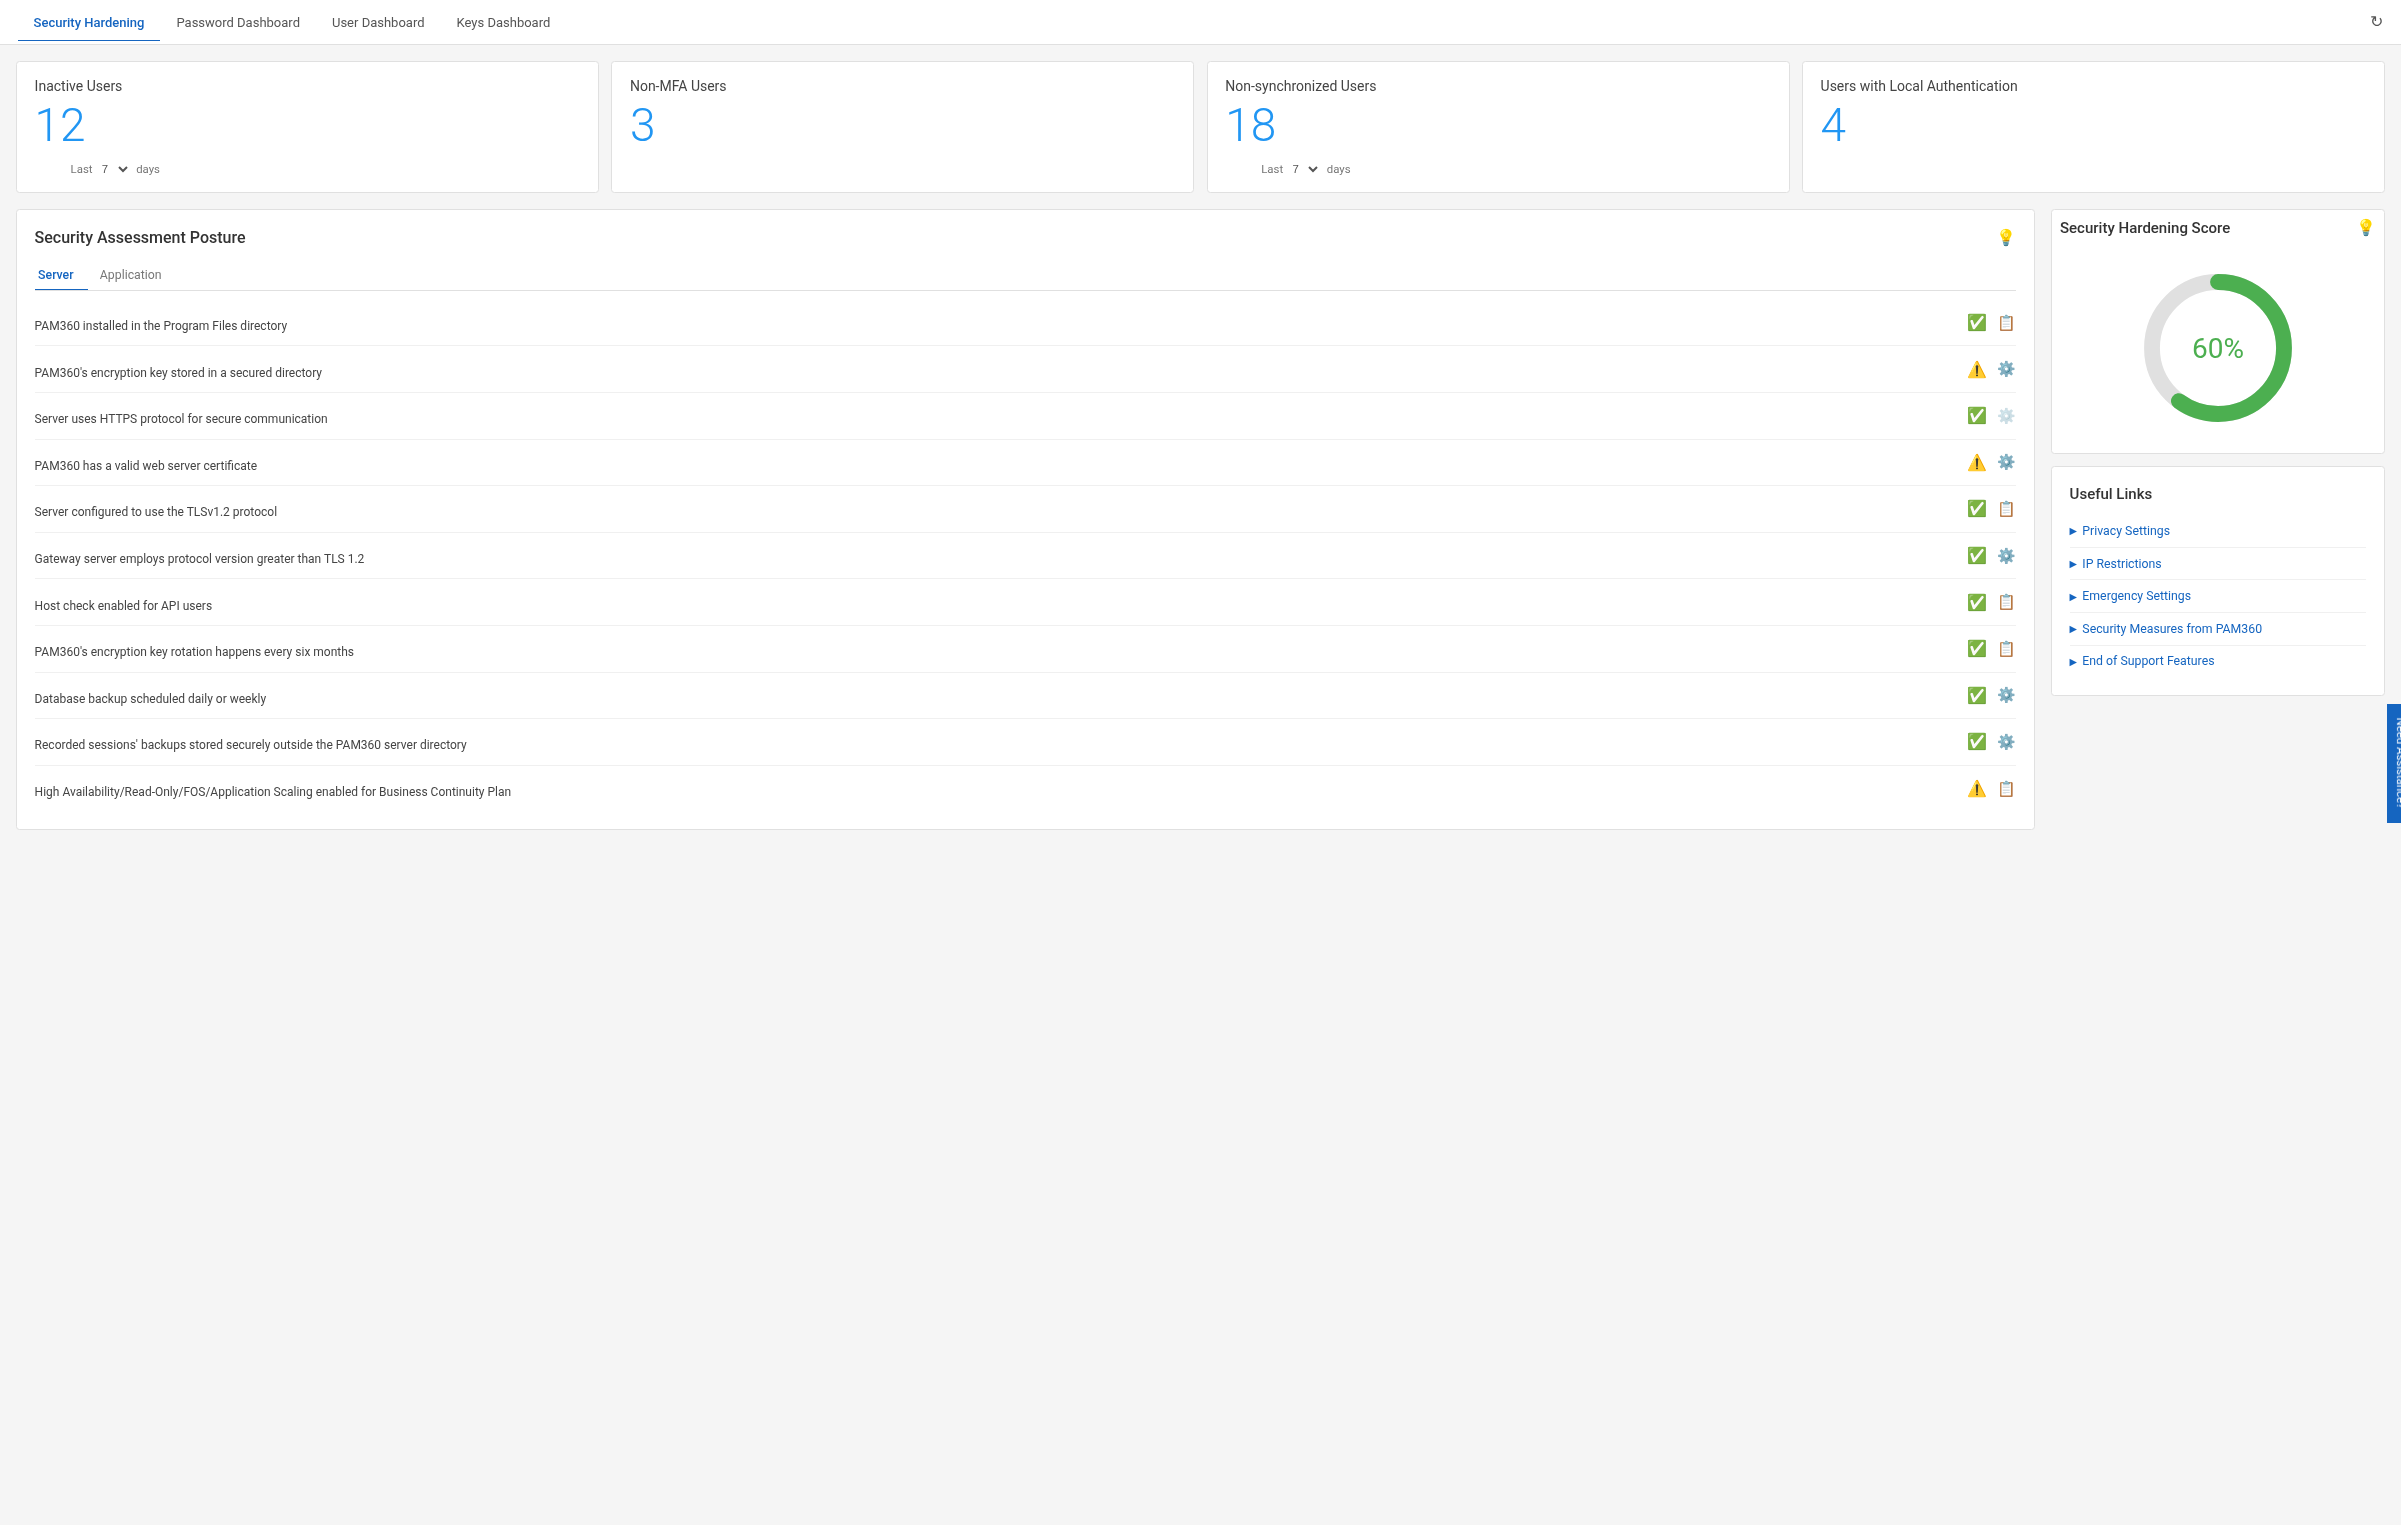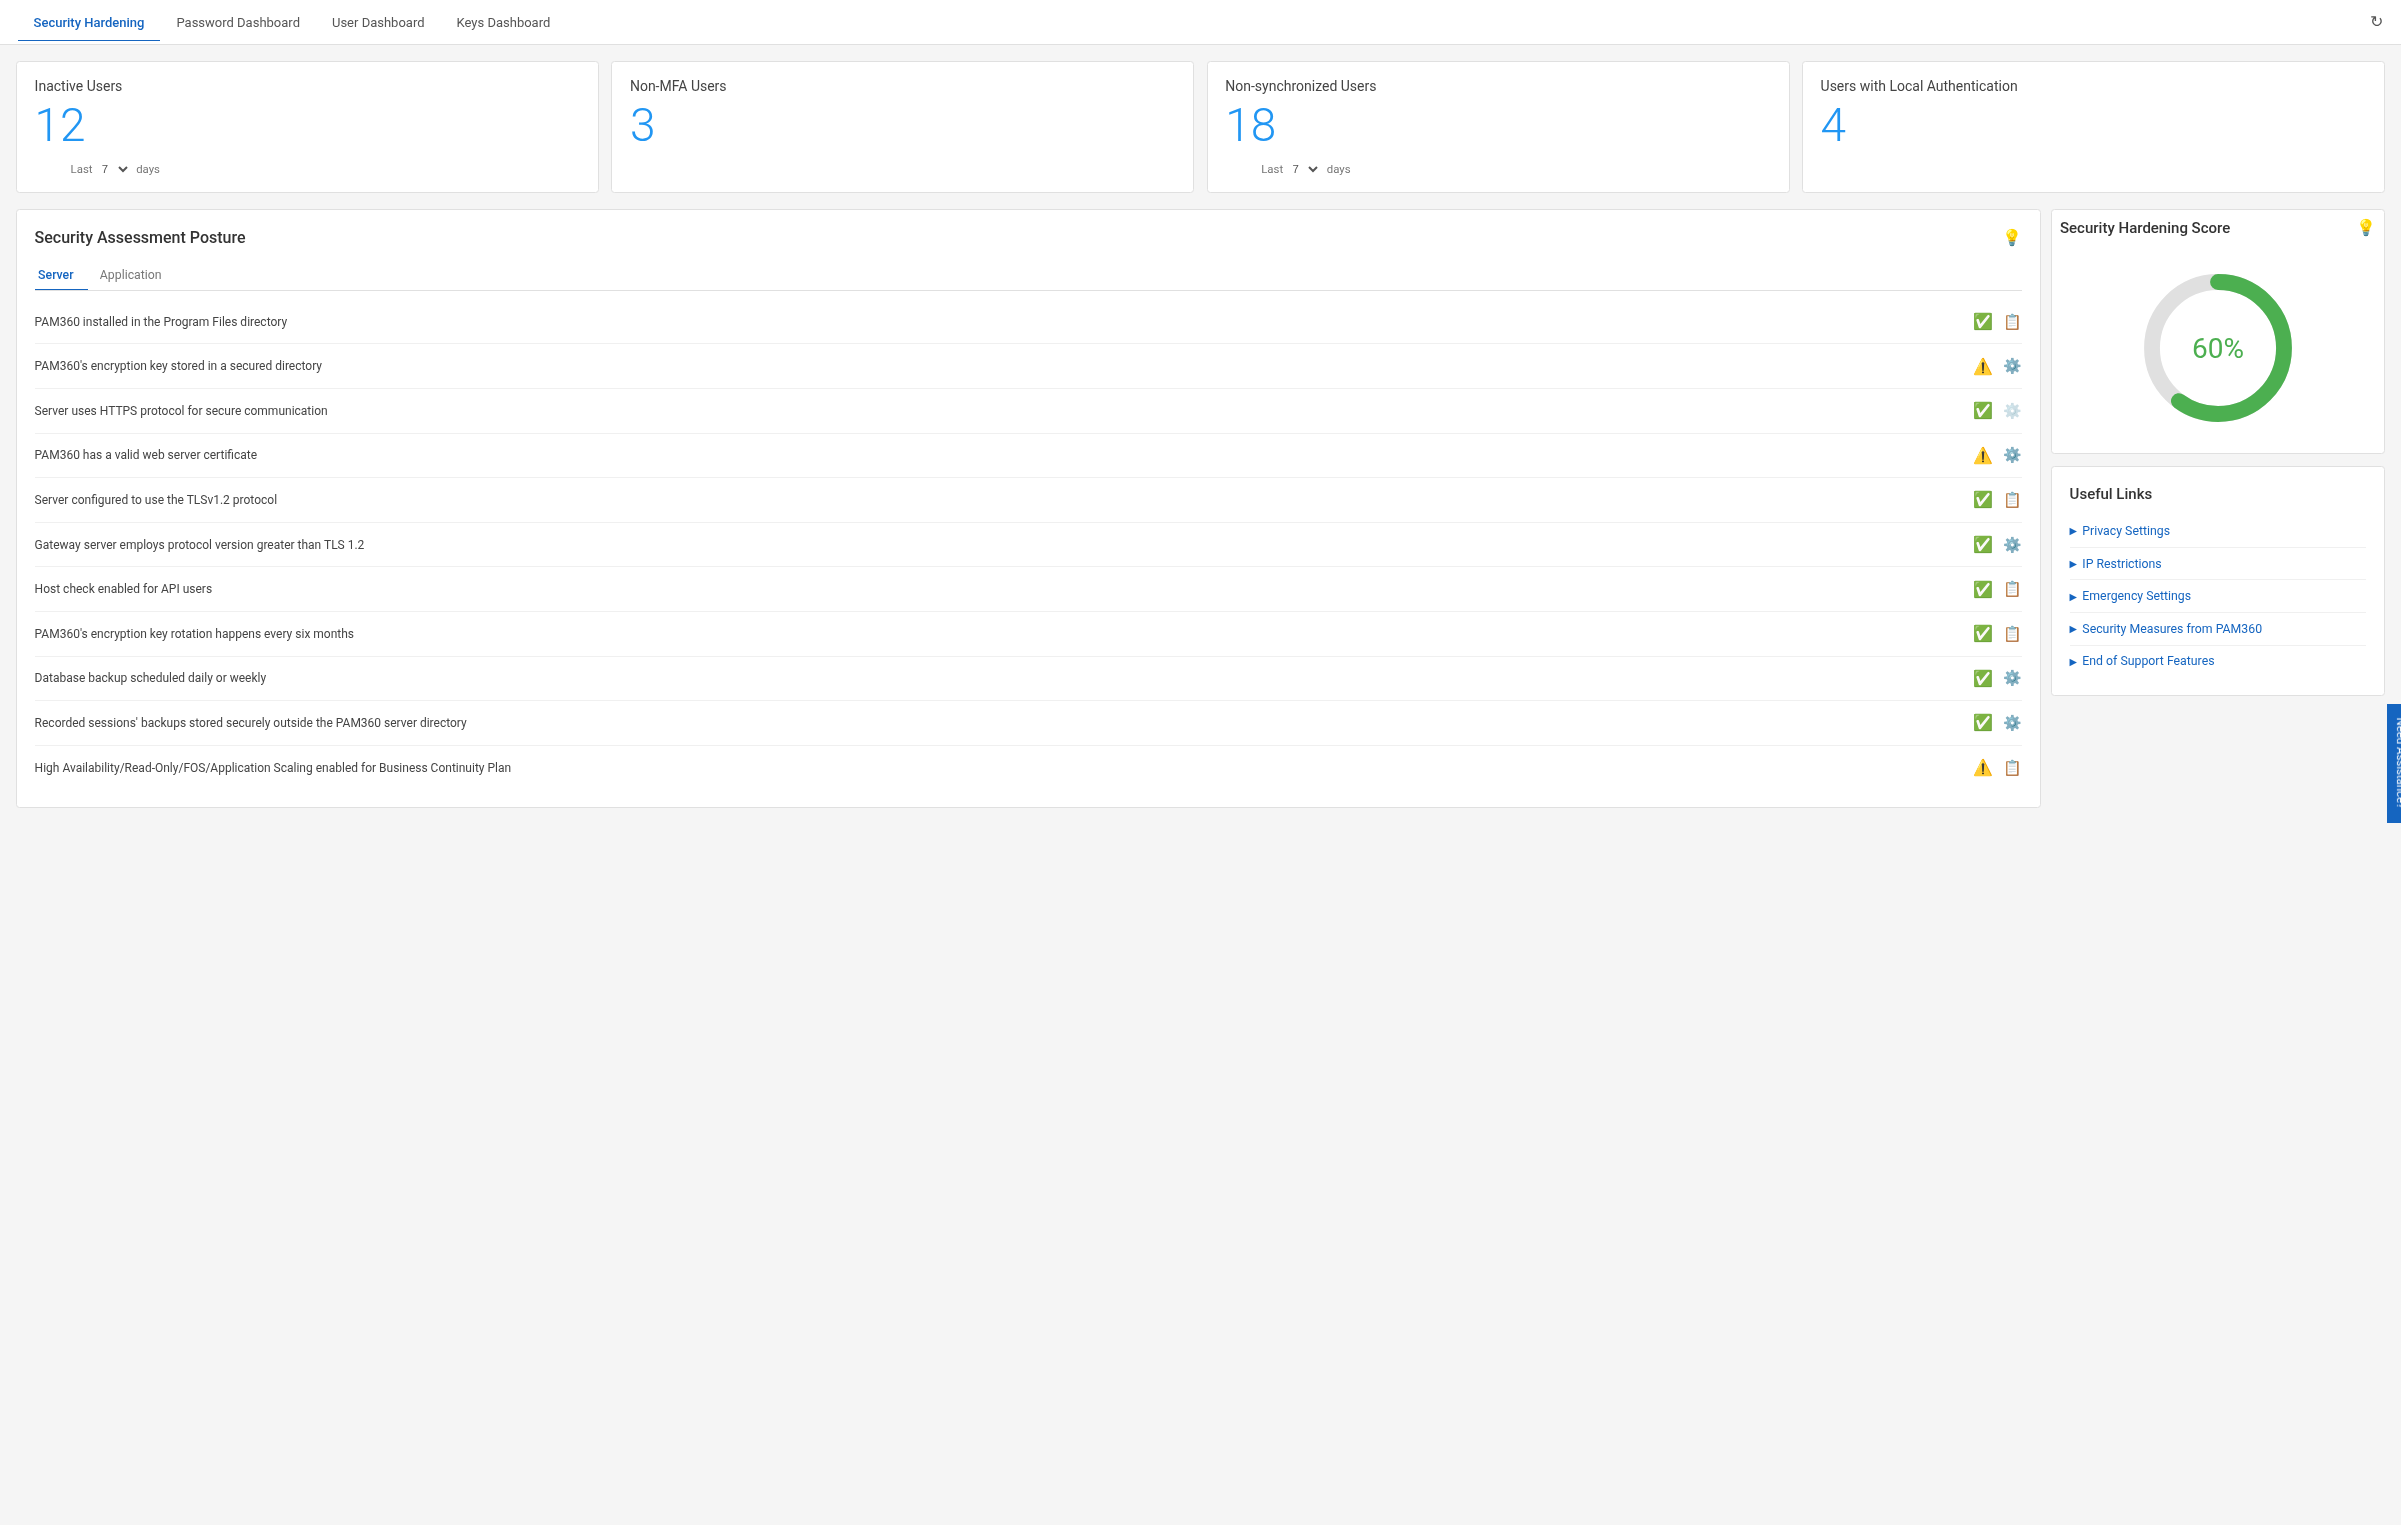--- a/index.html
+++ b/index.html
@@ -16,35 +16,35 @@
 
     
     .summary-cards { display: grid; grid-template-columns: 1fr 1fr 1fr 1fr; gap: 12.3px; margin-bottom: 16px; }
     .card { background: #fff; border: 0.9px solid #e0e0e0; border-radius: 3.5px; padding: 16px 17.6px; }
     .card-title { font-size: 14px; color: #444; margin-bottom: 8.8px; }
     .card-number { font-size: 46px; color: #2196f3; font-weight: 300; line-height: 1; }
     .card-footer { display: flex; align-items: center; gap: 5.3px; color: #777; font-size: 11.4px; margin-top: 14px; padding-left: 36px; }
     .card-footer select { border: none; background: transparent; color: #555; font-size: 11.4px; cursor: pointer; }
 
     
-    .bottom-section { display: grid; grid-template-columns: 1fr 334px; gap: 10px; }
+    .bottom-section { display: grid; grid-template-columns: 1fr 334px; gap: 16px; }
 
     
     .posture-card { background: #fff; border: 0.9px solid #e0e0e0; border-radius: 3.5px; padding: 17.6px; }
     .posture-header { display: flex; align-items: center; justify-content: space-between; margin-bottom: 14px; }
     .posture-title { font-size: 16px; color: #333; font-weight: 500; }
     .bulb-icon { color: #777; font-size: 16px; cursor: pointer; }
     .posture-tabs { display: flex; border-bottom: 0.9px solid #e0e0e0; margin-bottom: 8.8px; }
     .posture-tab { padding: 7px 14px 7px 3.5px; cursor: pointer; color: #777; font-size: 12.3px; margin-right: 8.8px; }
     .posture-tab.active { color: #1565c0; border-bottom: 1.8px solid #1565c0; font-weight: 500; }
 
     .check-list { }
     .check-item { display: flex; align-items: center; padding: 12.3px 0; border-bottom: 0.9px solid #f0f0f0; }
     .check-item:last-child { border-bottom: none; }
-    .check-label { flex: 1; color: #444; font-size: 12px; }
+    .check-label { flex: 1; color: #444; font-size: 12px; margin-top: 7px; }
     .check-icons { display: flex; align-items: center; gap: 10.5px; margin-left: 8.8px; }
     .icon-status { font-size: 16px; }
     .icon-action { font-size: 15px; color: #999; cursor: pointer; }
     .icon-ok { color: #4caf50; }
     .icon-warn { color: #ff9800; }
 
     
     .right-panel { display: flex; flex-direction: column; gap: 12.3px; }
 
     

